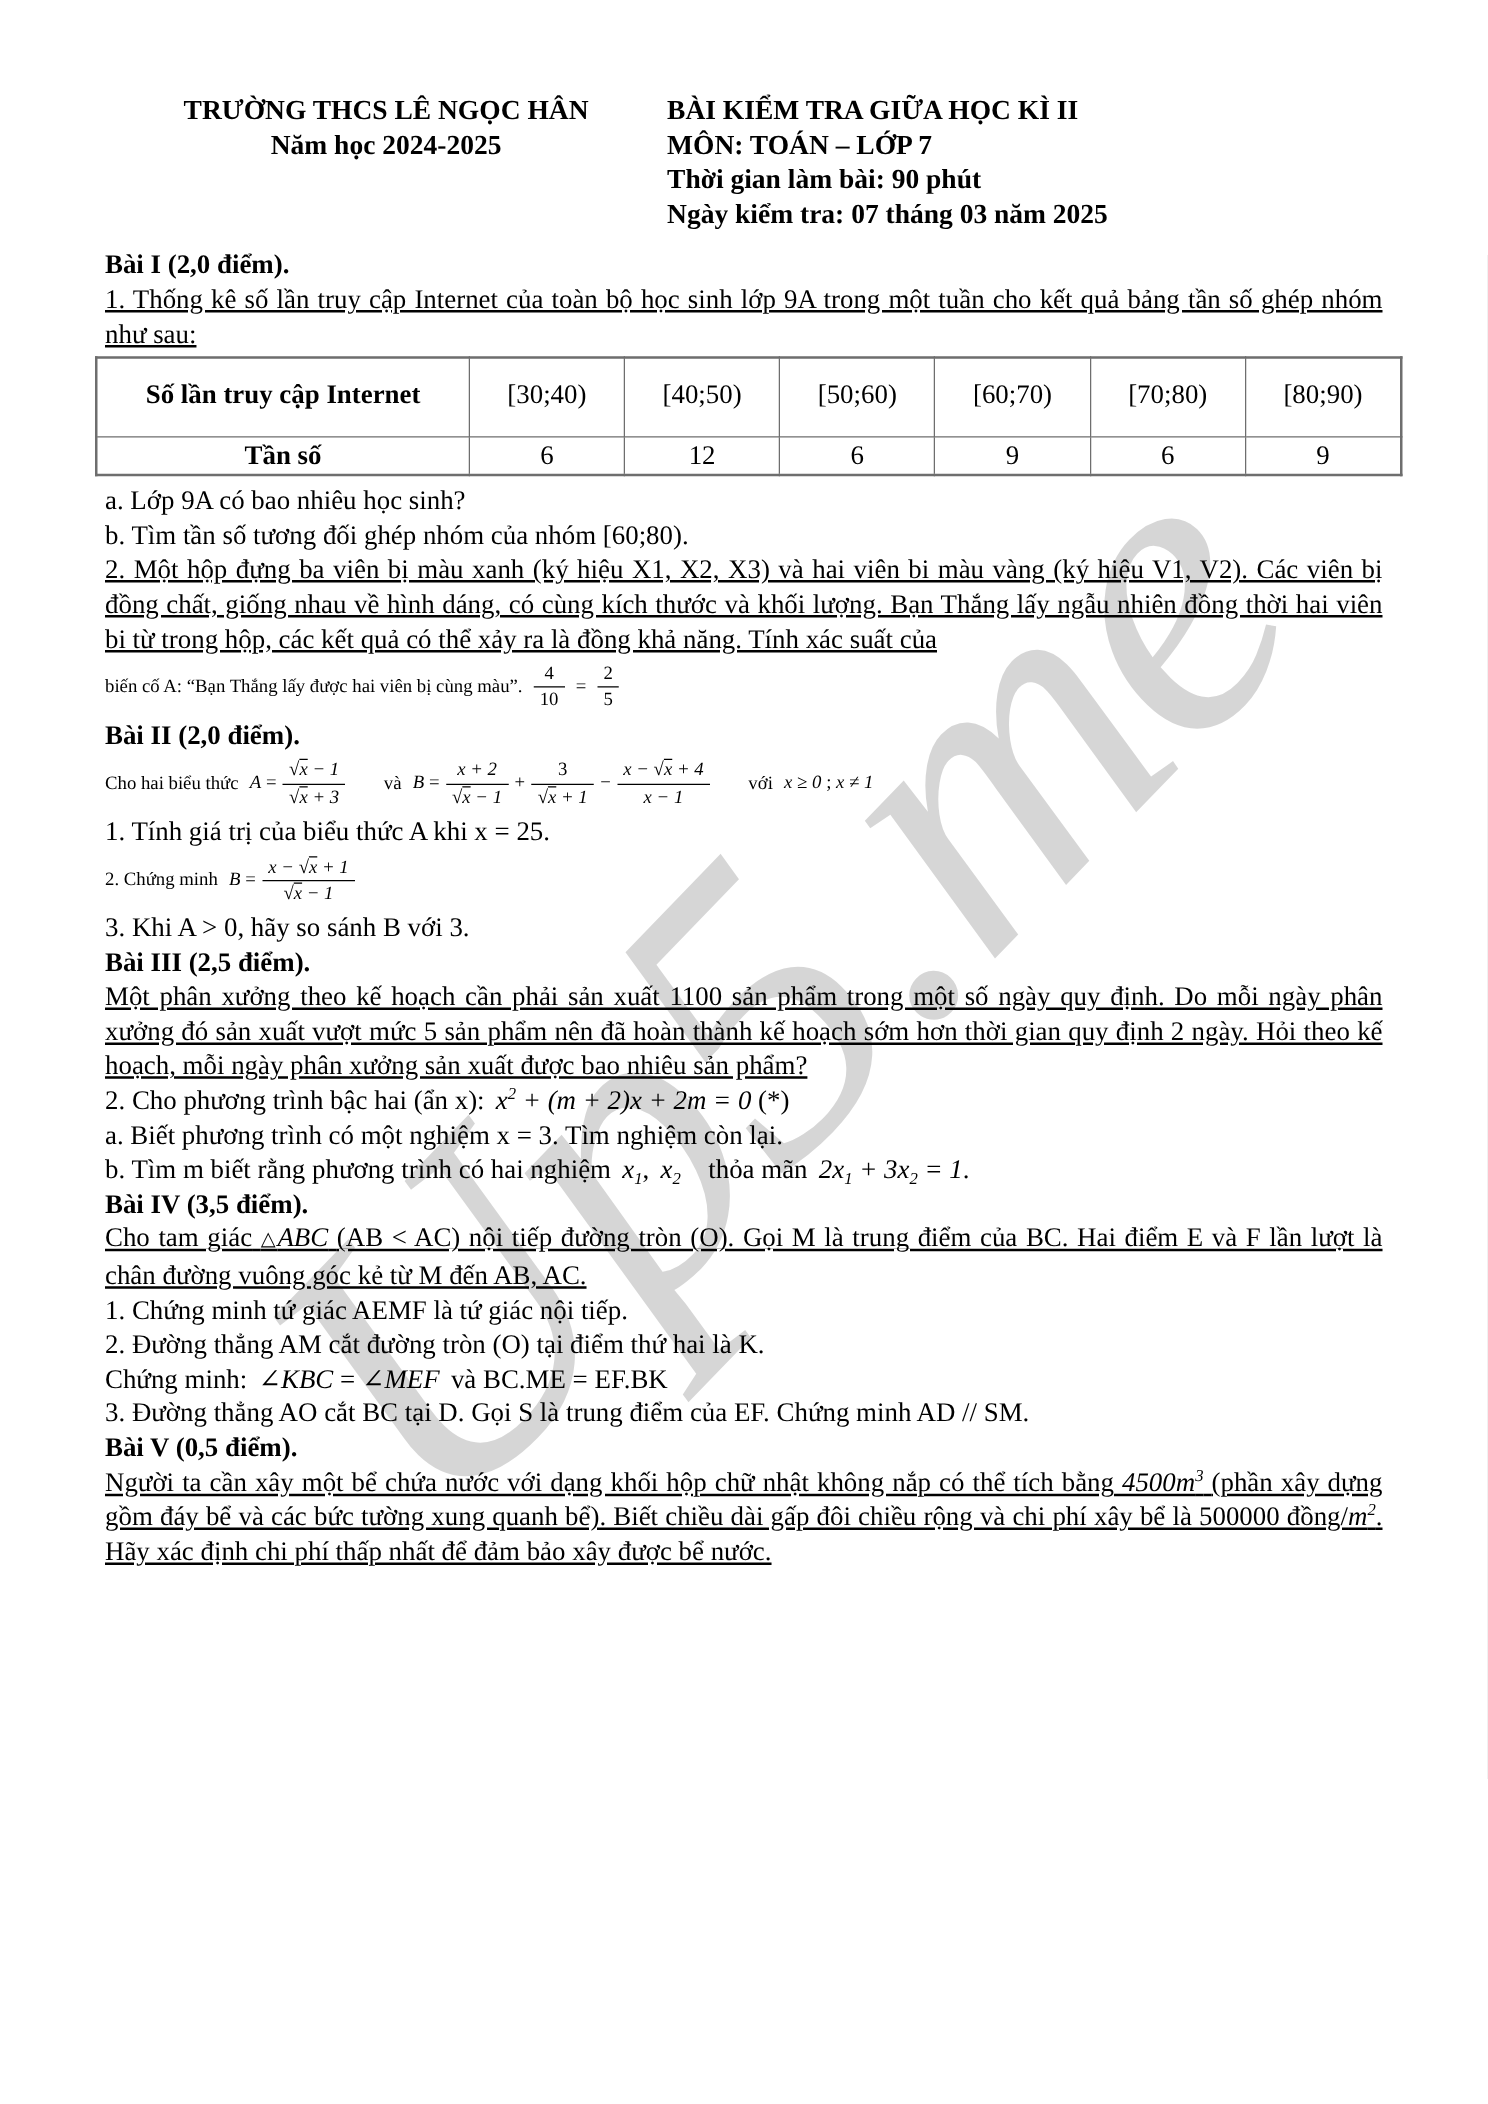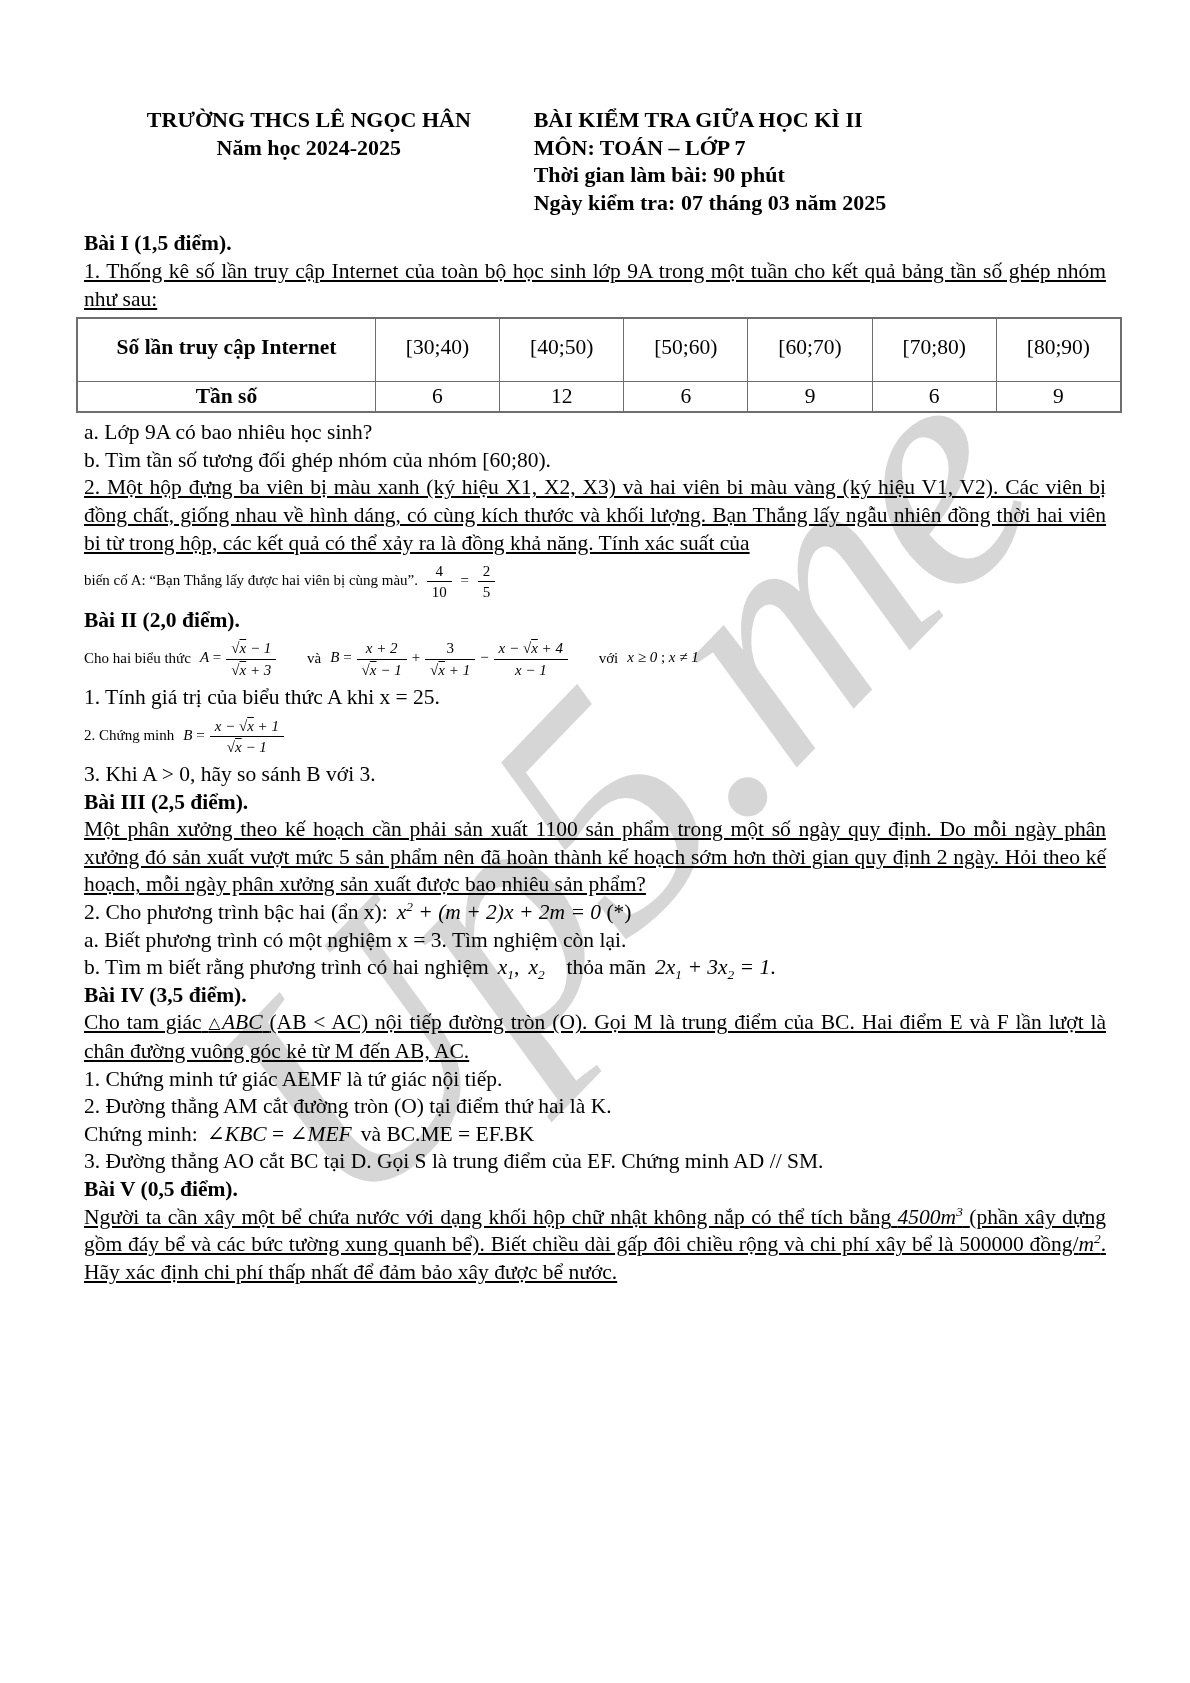--- a/index.html
+++ b/index.html
@@ -25,21 +25,21 @@
     z-index:0;
     pointer-events:none;
   }
   .content{
     position:relative;z-index:1;
     box-sizing:border-box;
     padding:74px 84px 0 84px;
   }
   p,.line{margin:0;font-size:21.5px;line-height:27.6px;}
   .just{text-align:justify;text-decoration:underline;}
-  .header{display:flex;margin-bottom:14px;margin-top:32px;}
+  .header{display:flex;margin-bottom:14px;}
   .h-left{width:44%;text-align:center;}
   .h-right{flex:1;}
   .hline{font-weight:bold;font-size:22px;line-height:27.6px;}
   .sec-title{font-weight:bold;font-size:21.5px;line-height:27.6px;}
   table.freq{
     border-collapse:collapse;
     width:1046px;
     margin:4px 0 6px -8px;
     border:2px solid #6e6e6e;
   }
@@ -83,21 +83,21 @@
         <div class="hline">Năm học 2024-2025</div>
       </div>
       <div class="h-right">
         <div class="hline">BÀI KIỂM TRA GIỮA HỌC KÌ II</div>
         <div class="hline">MÔN: TOÁN – LỚP 7</div>
         <div class="hline">Thời gian làm bài: 90 phút</div>
         <div class="hline">Ngày kiểm tra: 07 tháng 03 năm 2025</div>
       </div>
     </div>
 
-    <div class="sec-title">Bài I (1,5 điểm).</div>
+    <div class="sec-title">Bài I (2,0 điểm).</div>
     <p class="just">1. Thống kê số lần truy cập Internet của toàn bộ học sinh lớp 9A trong một tuần cho kết quả bảng tần số ghép nhóm như sau:</p>
 
     <table class="freq">
       <tbody>
           <tr class="r1">
         <td class="c0">Số lần truy cập Internet</td>
         <td class="ci">[30;40)</td>
         <td class="ci">[40;50)</td>
         <td class="ci">[50;60)</td>
         <td class="ci">[60;70)</td>

